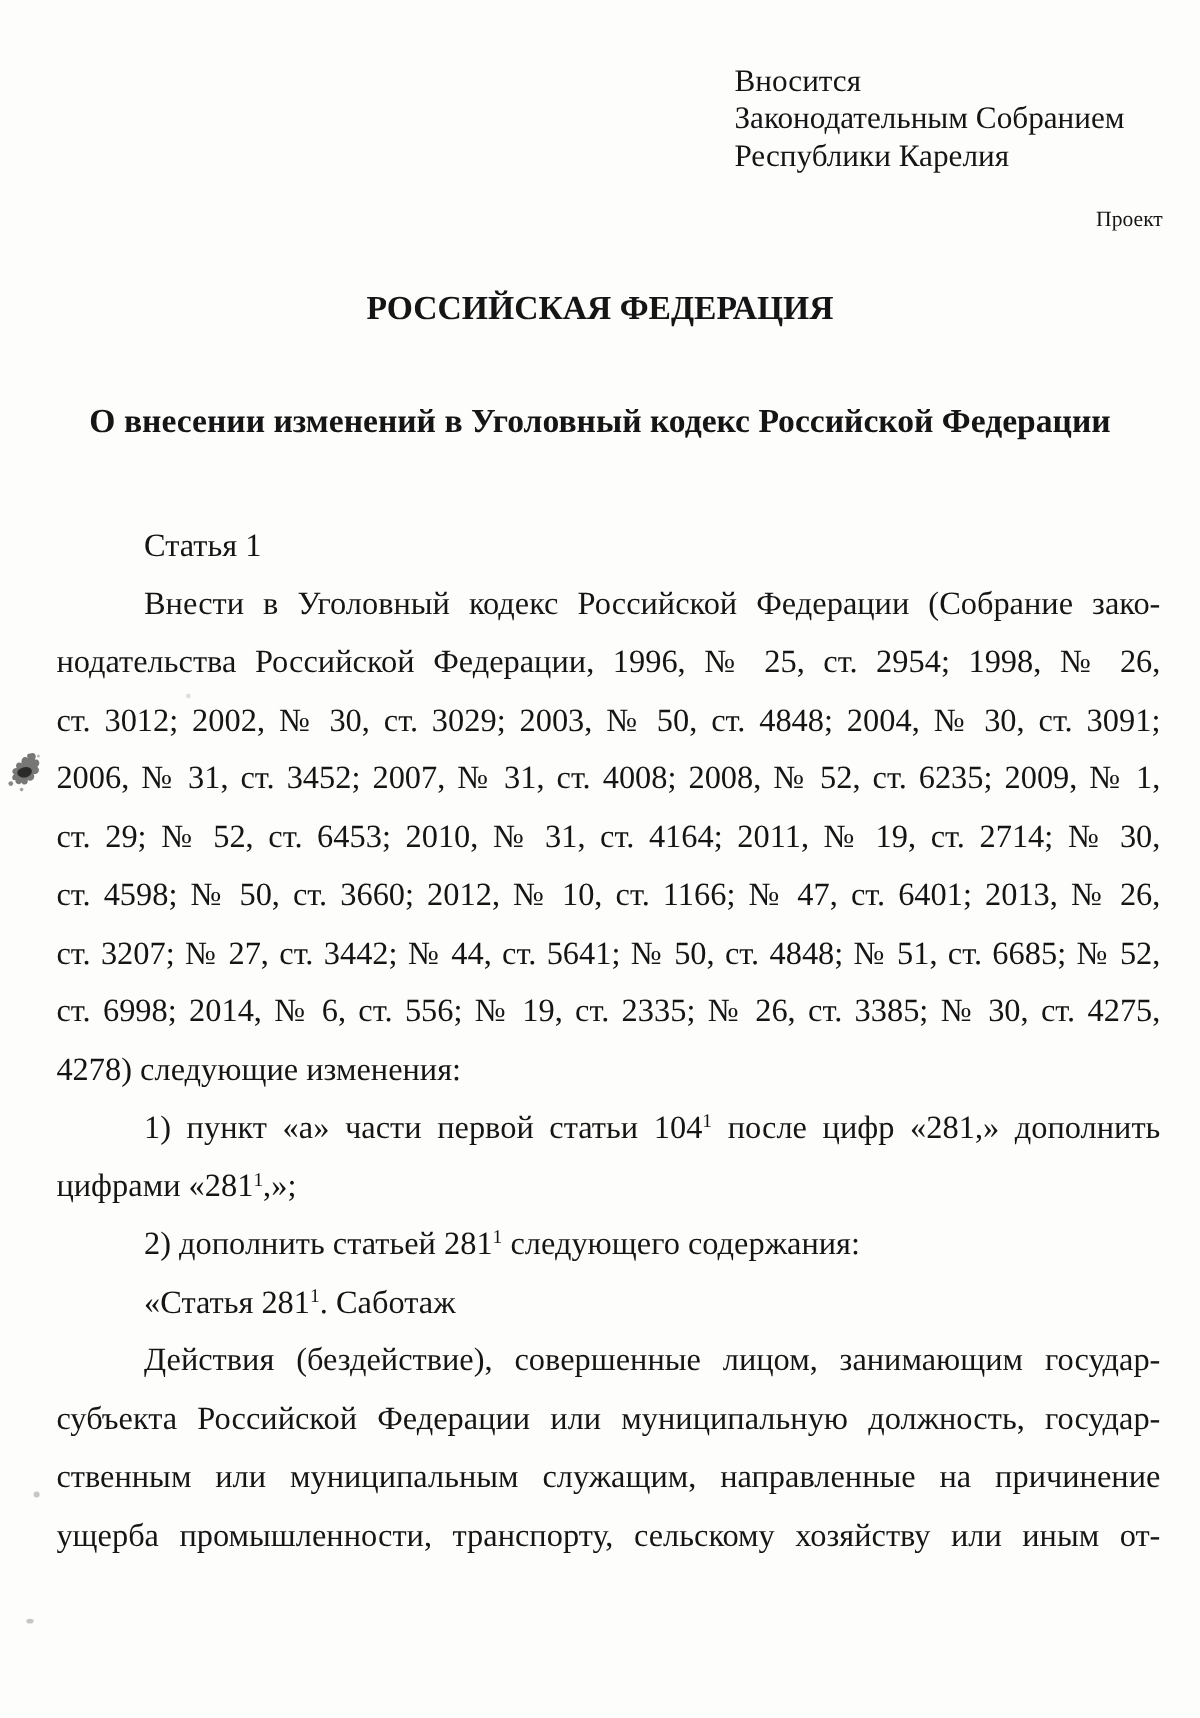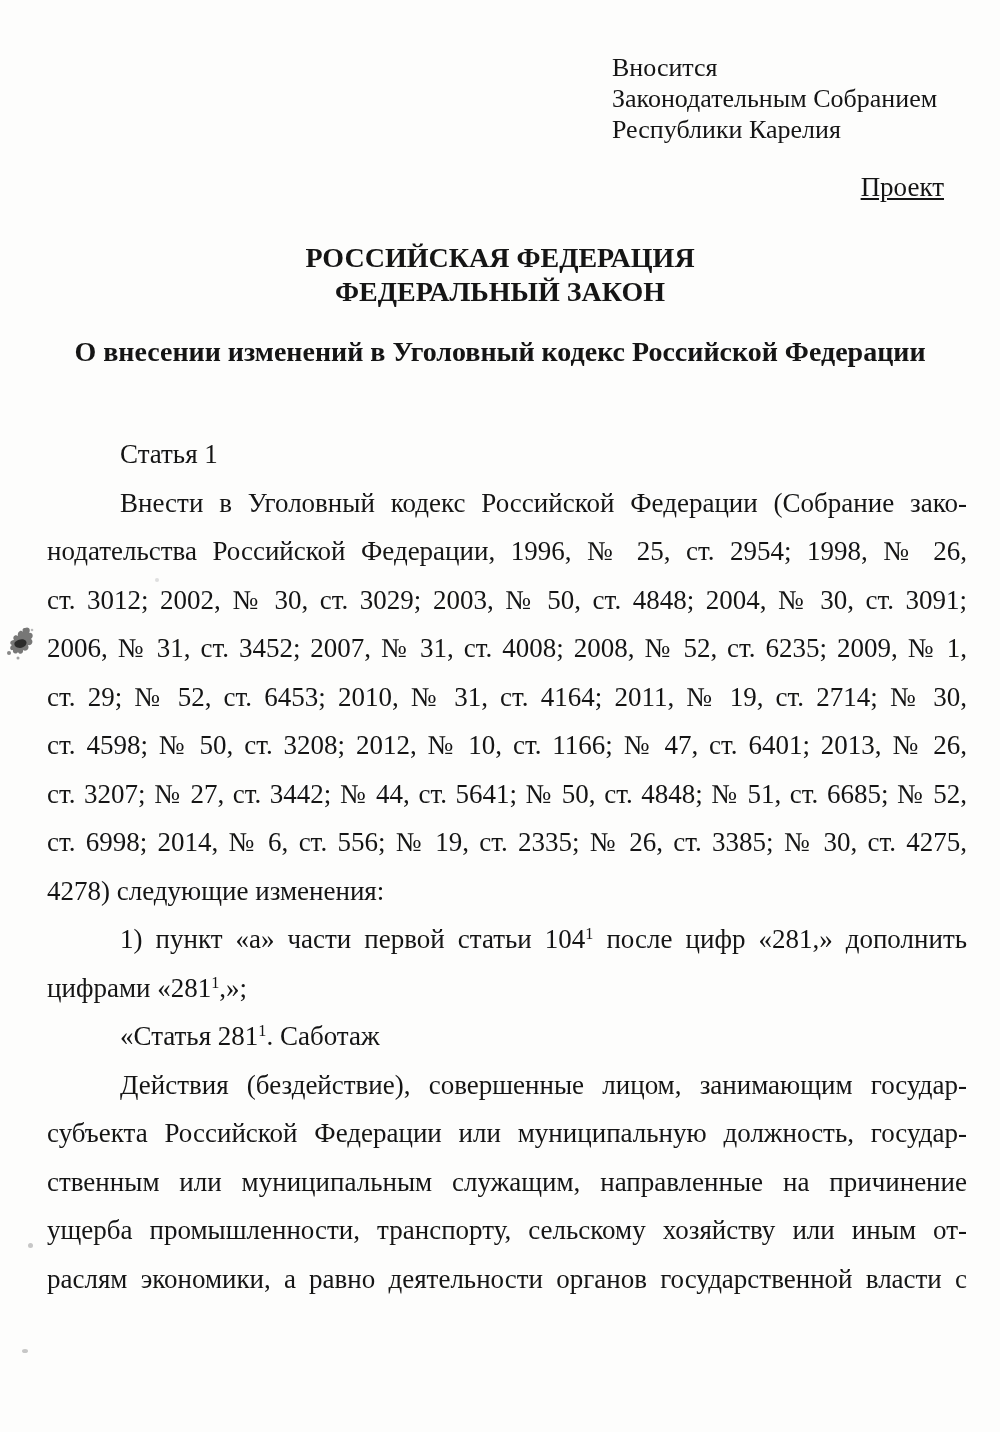--- a/index.html
+++ b/index.html
@@ -16,23 +16,22 @@
     overflow: hidden;
   }
   .submitted {
     position: absolute;
     left: 612px; top: 52px;
     font-size: 26px; line-height: 31px;
     text-align: left;
   }
   .draft {
     position: absolute;
-    right: 56px; top: 172px;
-    font-size: 27px;
-    text-decoration: underline;
+    right: 31px; top: 172px;
+    font-size: 18px;
   }
   .title-block {
     position: absolute;
     left: 0; top: 241px; width: 1000px;
     text-align: center;
     font-weight: bold;
     font-size: 28px; line-height: 34px;
   }
   .subject {
     position: absolute;
@@ -89,52 +88,53 @@
   <div class="submitted">
     <div>Вносится</div>
     <div>Законодательным Собранием</div>
     <div>Республики Карелия</div>
   </div>
 
   <div class="draft">Проект</div>
 
   <div class="title-block">
     <div>РОССИЙСКАЯ ФЕДЕРАЦИЯ</div>
-    <div>ФЕДЕРАЛЬНЫЙ ЗАКОН</div>
   </div>
 
   <div class="subject">О внесении изменений в Уголовный кодекс Российской Федерации</div>
 
   <div class="content">
     <div class="article-heading">Статья 1</div>
     <div>
         <div>
           <div class="line indent">Внести в Уголовный кодекс Российской Федерации (Собрание зако-</div>
           <div class="line">нодательства Российской Федерации, 1996, № 25, ст. 2954; 1998, № 26,</div>
           <div class="line">ст. 3012; 2002, № 30, ст. 3029; 2003, № 50, ст. 4848; 2004, № 30, ст. 3091;</div>
           <div class="line">2006, № 31, ст. 3452; 2007, № 31, ст. 4008; 2008, № 52, ст. 6235; 2009, № 1,</div>
           <div class="line">ст. 29; № 52, ст. 6453; 2010, № 31, ст. 4164; 2011, № 19, ст. 2714; № 30,</div>
-          <div class="line">ст. 4598; № 50, ст. 3208; 2012, № 10, ст. 1166; № 47, ст. 6401; 2013, № 26,</div>
+          <div class="line">ст. 4598; № 50, ст. 3660; 2012, № 10, ст. 1166; № 47, ст. 6401; 2013, № 26,</div>
           <div class="line">ст. 3207; № 27, ст. 3442; № 44, ст. 5641; № 50, ст. 4848; № 51, ст. 6685; № 52,</div>
           <div class="line">ст. 6998; 2014, № 6, ст. 556; № 19, ст. 2335; № 26, ст. 3385; № 30, ст. 4275,</div>
           <div class="line last">4278) следующие изменения:</div>
         </div>
         <div>
           <div class="line indent">1) пункт «а» части первой статьи 104<sup>1</sup> после цифр «281,» дополнить</div>
           <div class="line last">цифрами «281<sup>1</sup>,»;</div>
         </div>
         <div>
+          <div class="line last indent">2) дополнить статьей 281<sup>1</sup> следующего содержания:</div>
+        </div>
+        <div>
           <div class="line last indent">«Статья 281<sup>1</sup>. Саботаж</div>
         </div>
         <div>
           <div class="line indent">Действия (бездействие), совершенные лицом, занимающим государ-</div>
           <div class="line">субъекта Российской Федерации или муниципальную должность, государ-</div>
           <div class="line">ственным или муниципальным служащим, направленные на причинение</div>
           <div class="line">ущерба промышленности, транспорту, сельскому хозяйству или иным от-</div>
-          <div class="line">раслям экономики, а равно деятельности органов государственной власти с</div>
         </div>
       </div>
   </div>
 
   <svg class="smudge" viewBox="0 0 34 44" xmlns="http://www.w3.org/2000/svg">
     <path d="M20 6 C24 4 26 8 24 11 C28 10 29 15 26 17 C29 19 27 24 23 23 C25 27 21 30 18 28 C19 32 14 33 13 30 C11 33 7 31 8 28 C5 29 4 25 7 23 C4 22 5 18 9 18 C7 15 10 12 13 14 C12 10 16 7 18 10 C17 7 18 6 20 6 Z" fill="#4a4a4a" opacity="0.75"></path>
     <path d="M10 20 C13 17 19 16 21 19 C23 22 19 26 15 26 C11 26 8 23 10 20 Z" fill="#222222" opacity="0.9"></path>
     <circle cx="4" cy="31" r="2" fill="#555555" opacity="0.7"></circle>
     <circle cx="13" cy="36" r="1.5" fill="#666666" opacity="0.6"></circle>
     <circle cx="27" cy="8" r="1.3" fill="#777777" opacity="0.5"></circle>

